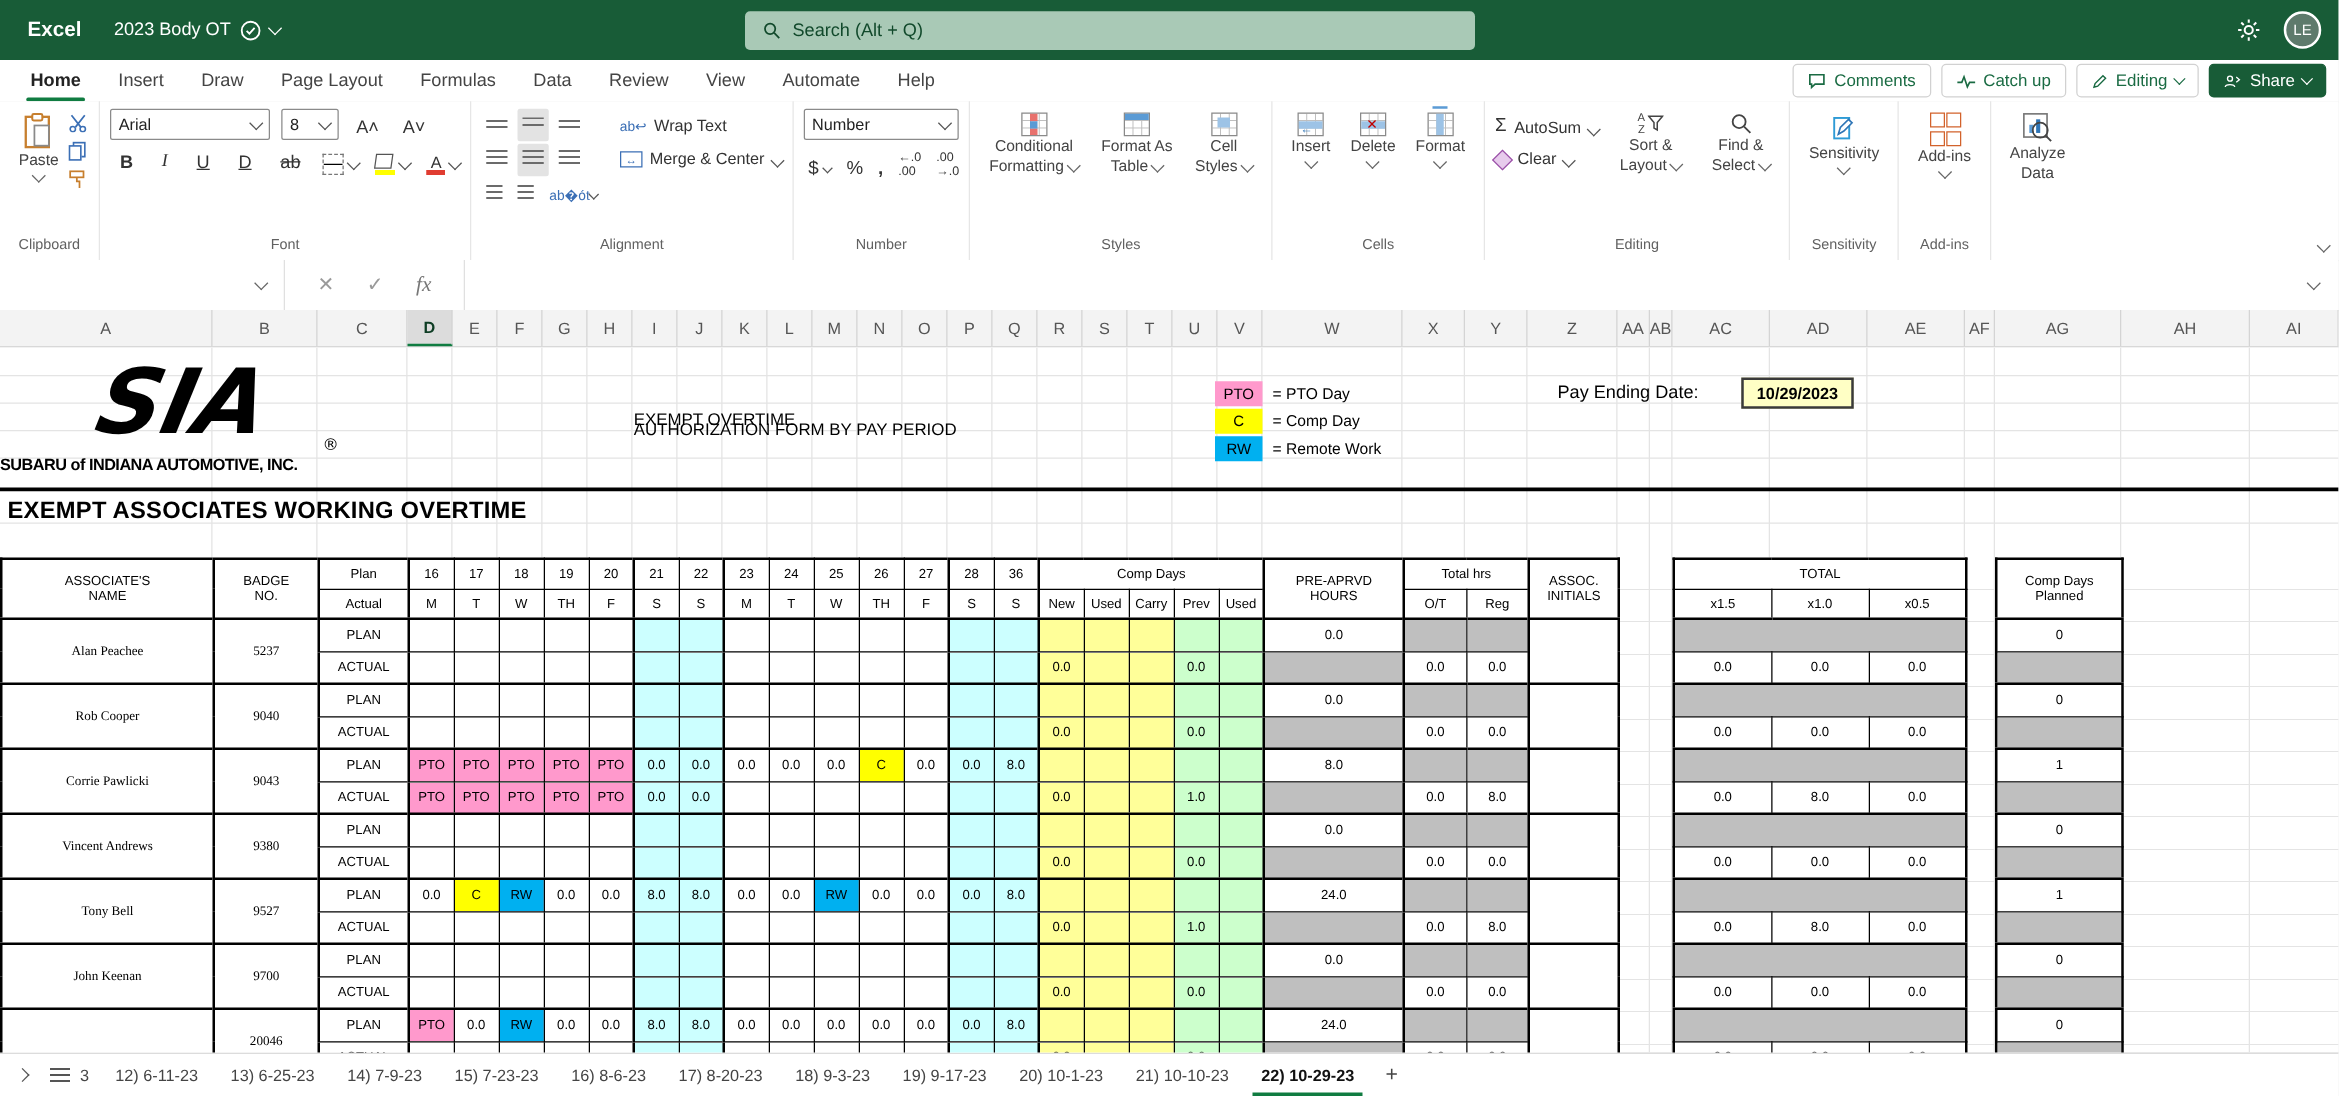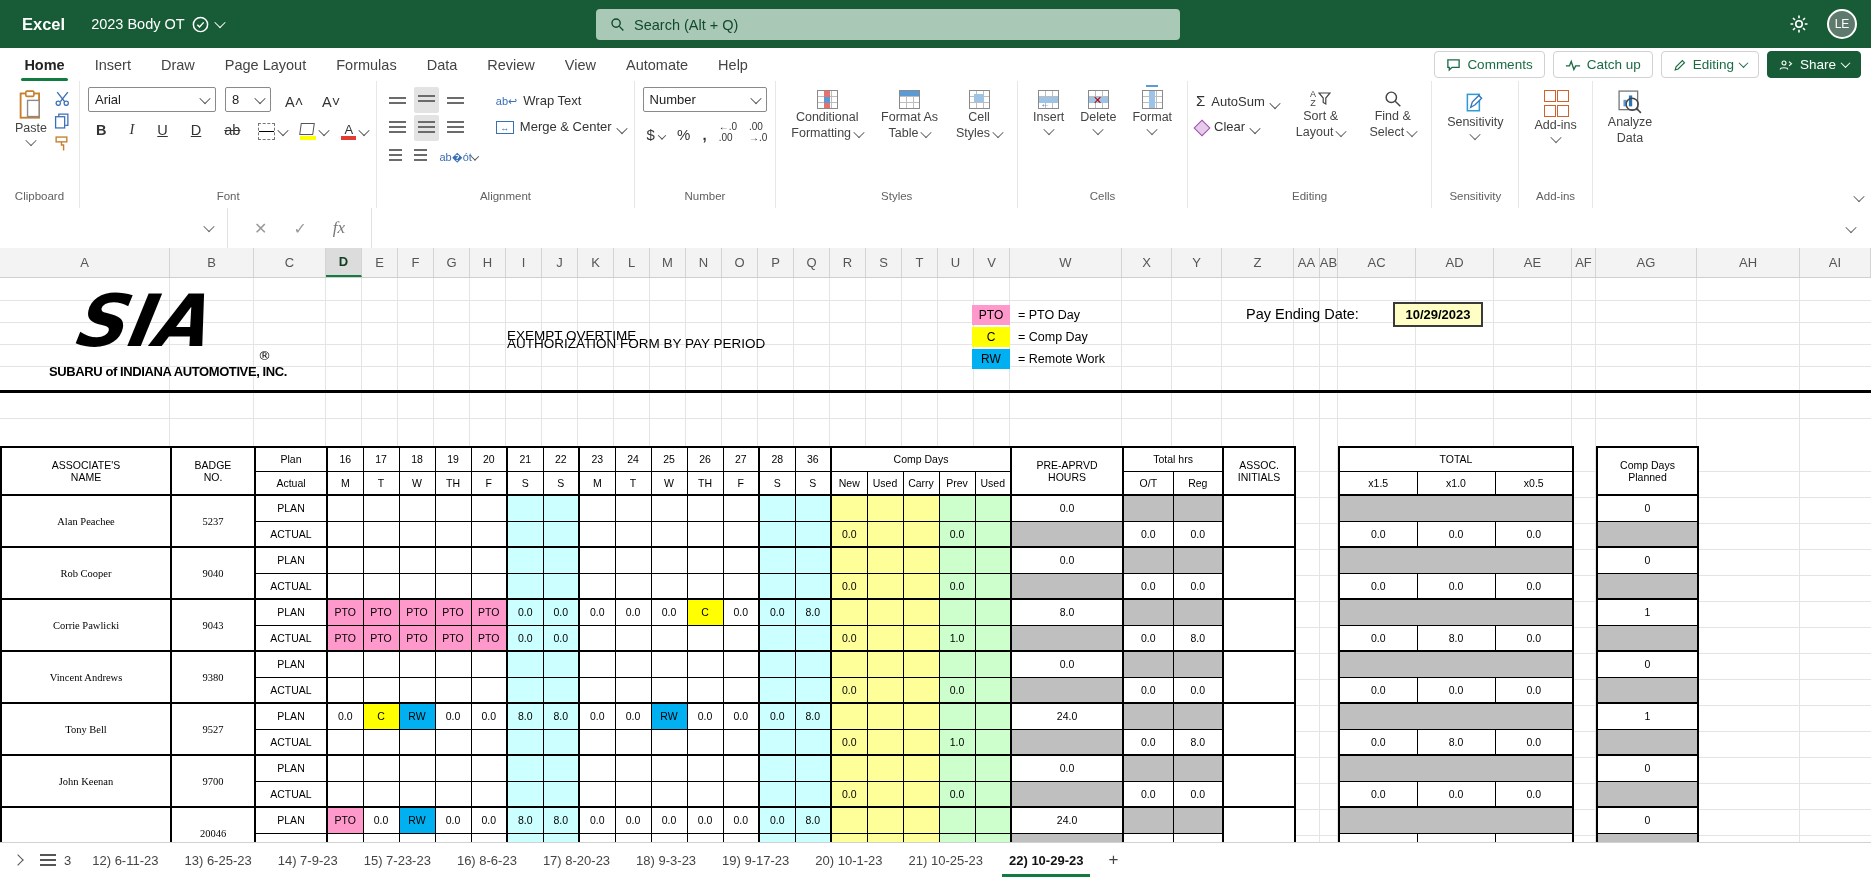--- a/index.html
+++ b/index.html
@@ -68,21 +68,21 @@
   .ch.sel{background:#dcdcdc;border-bottom:2px solid #107C41;color:#0e3d24;font-weight:bold;}
   
   .sheet{position:absolute;left:0;top:278px;width:1871px;height:564px;background:#fff;overflow:hidden;}
   .vl{position:absolute;top:0;width:1px;height:564px;background:#E4E4E4;z-index:0;}
   .hl{position:absolute;left:0;width:1871px;height:1px;background:#E4E4E4;z-index:0;}
   .hthick{position:absolute;left:0;top:112px;width:1871px;height:3px;background:#000;z-index:2;}
   .gapgrid{position:absolute;left:1294px;top:168px;width:577px;height:396px;z-index:0;
            background:repeating-linear-gradient(to bottom,transparent 0 25px,#E4E4E4 25px 26px);}
   .logo{position:absolute;left:30px;top:2px;z-index:1;}
   .company{position:absolute;left:0px;top:86px;width:336px;font-size:13px;font-weight:bold;letter-spacing:-0.4px;
-           color:#000;z-index:1;text-align:center;}
+           color:#000;z-index:1;}
   .formline{position:absolute;left:507px;font-size:13.5px;color:#000;z-index:1;}
   .legendrow{position:absolute;left:972px;z-index:1;display:flex;align-items:center;}
   .legchip{width:38px;height:20px;display:flex;align-items:center;justify-content:center;font-size:12px;color:#000;}
   .leglabel{margin-left:8px;font-size:12.5px;color:#000;}
   .paylabel{position:absolute;left:1246px;top:28px;font-size:14.5px;color:#000;z-index:1;}
   .paybox{position:absolute;left:1393px;top:24px;width:90px;height:25px;background:#FFFFC5;border:2px solid #3a3a3a;
           box-sizing:border-box;display:flex;align-items:center;justify-content:center;font-size:13px;font-weight:600;z-index:1;}
   .sheettitle{position:absolute;left:6px;top:120px;font-size:19px;font-weight:bold;color:#000;z-index:1;letter-spacing:0.2px;}
   table.grid{border-collapse:collapse;table-layout:fixed;background:#fff;position:absolute;z-index:2;}
   table.grid td{border:1px solid #000;padding:0;text-align:center;vertical-align:middle;font-size:10.5px;
@@ -537,20 +537,21 @@
     <div class="hthick"></div>
     <svg class="logo" width="265" height="84" viewBox="0 0 265 84">
       <text x="58" y="66" font-family="DejaVu Sans, sans-serif" font-size="72" font-weight="bold" font-style="italic" fill="#000" transform="skewX(-12)">SIA</text>
       <text x="228" y="80" font-family="DejaVu Sans, sans-serif" font-size="13" fill="#000">®</text>
     </svg>
     <div class="company">SUBARU of INDIANA AUTOMOTIVE, INC.</div>
     <div class="formline" style="top:50px;">EXEMPT OVERTIME</div>
     <div class="formline" style="top:58px;">AUTHORIZATION FORM BY PAY PERIOD</div>
     <div class="paylabel" style="top: 28px;">Pay Ending Date:</div>
     <div class="paybox">10/29/2023</div>
+    <div class="sheettitle">EXEMPT ASSOCIATES WORKING OVERTIME</div>
   <div class="vl" style="left: 169px;"></div>
       <div class="vl" style="left: 253px;"></div>
       <div class="vl" style="left: 325px;"></div>
       <div class="vl" style="left: 361px;"></div>
       <div class="vl" style="left: 397px;"></div>
       <div class="vl" style="left: 433px;"></div>
       <div class="vl" style="left: 469px;"></div>
       <div class="vl" style="left: 505px;"></div>
       <div class="vl" style="left: 541px;"></div>
       <div class="vl" style="left: 577px;"></div>
@@ -1194,19 +1195,19 @@
     <span id="sheettabs" style="display:flex;height:100%;">
         <span class="stab">12) 6-11-23</span>
         <span class="stab">13) 6-25-23</span>
         <span class="stab">14) 7-9-23</span>
         <span class="stab">15) 7-23-23</span>
         <span class="stab">16) 8-6-23</span>
         <span class="stab">17) 8-20-23</span>
         <span class="stab">18) 9-3-23</span>
         <span class="stab">19) 9-17-23</span>
         <span class="stab">20) 10-1-23</span>
-        <span class="stab">21) 10-25-23</span>
+        <span class="stab">21) 10-10-23</span>
         <span class="stab active">22) 10-29-23</span>
       </span>
     <span class="addsheet">+</span>
   </div>
 
 </div>
 
 </body></html>

